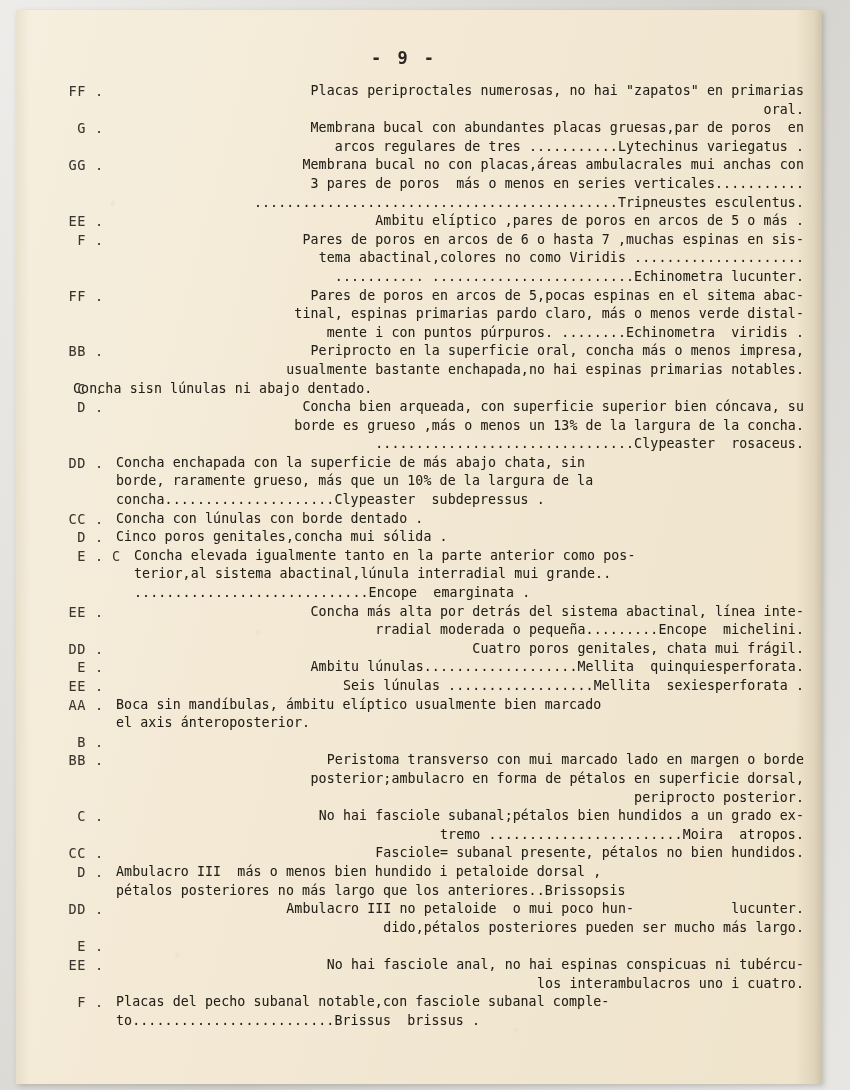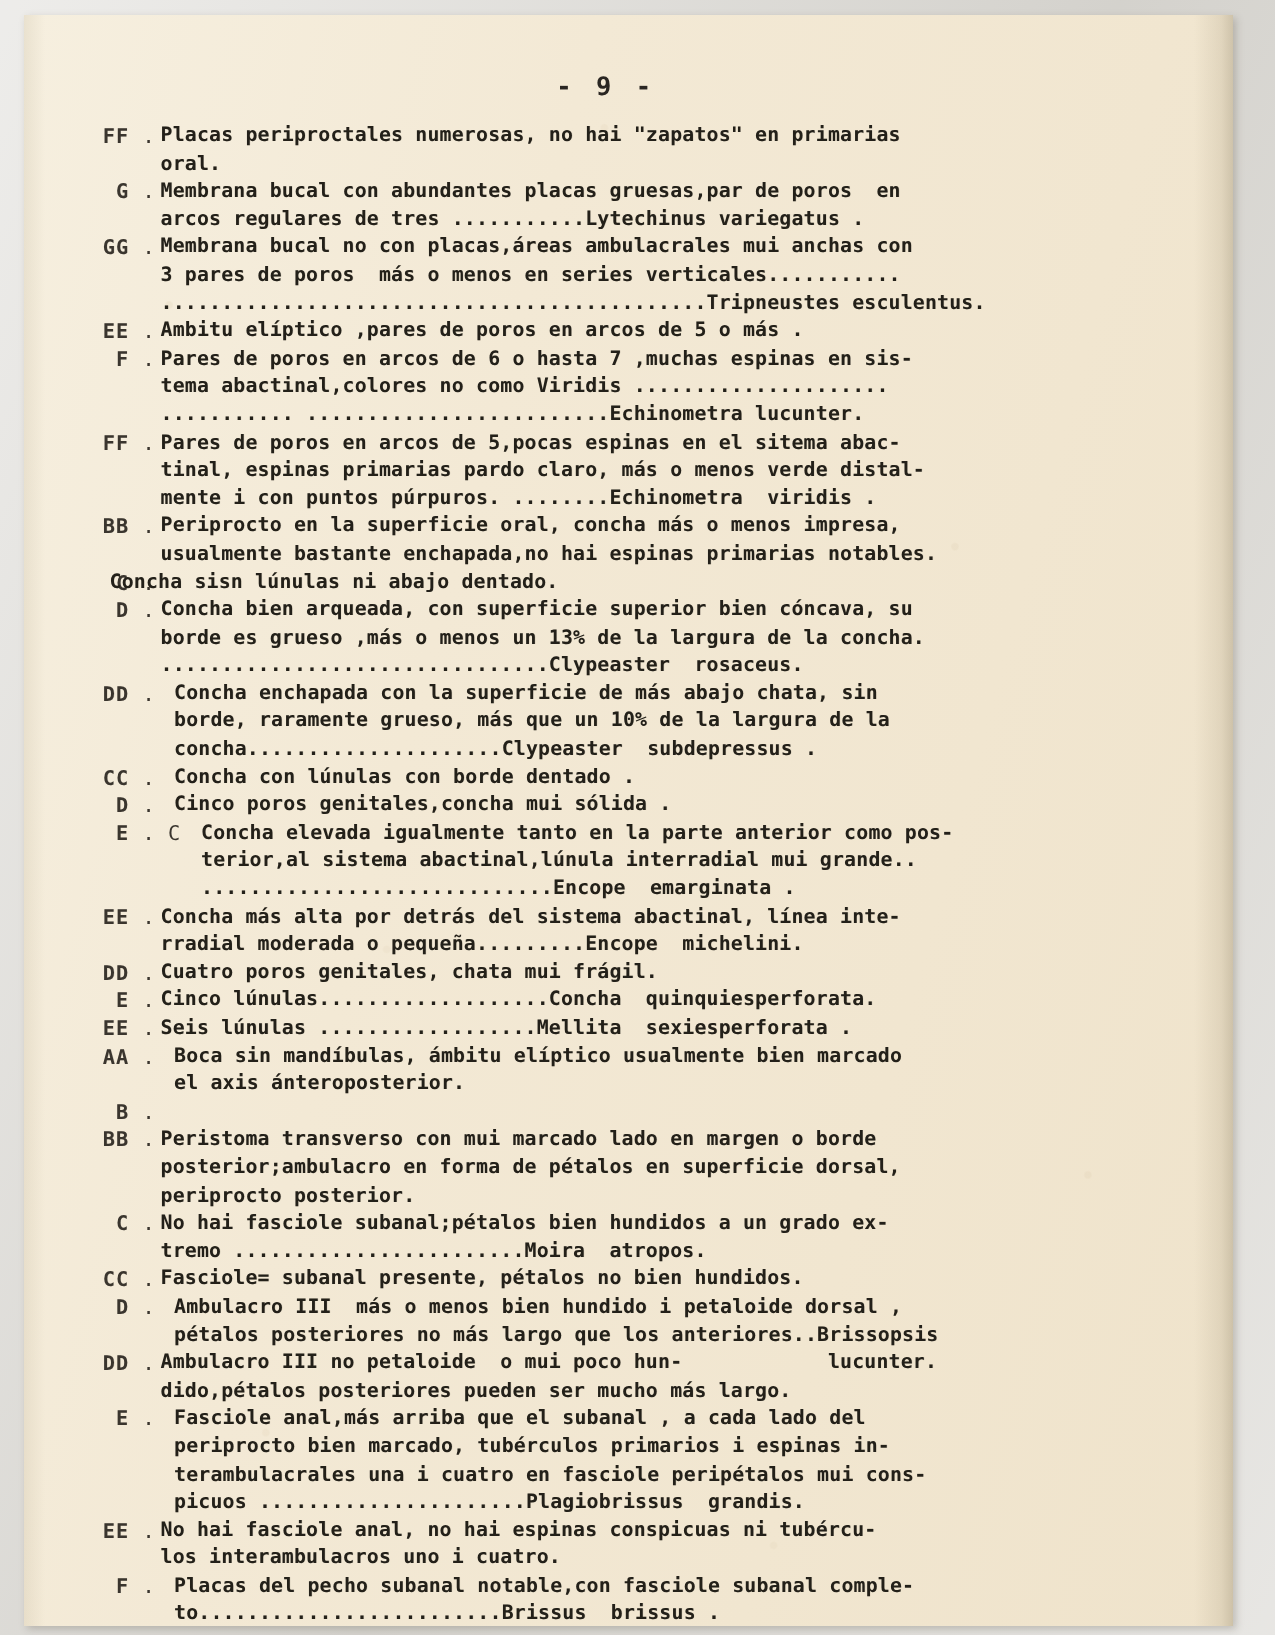--- a/index.html
+++ b/index.html
@@ -122,31 +122,30 @@
   }
   .lead-text {
     flex: 1 1 auto;
     font-size: 13.2px;
     line-height: 18.6px;
     letter-spacing: 0.15px;
     white-space: pre-wrap;
     color: #232019;
   }
   
-  .ind-0  .lead-text { padding-left: 0px; }
+  .ind-0  .lead-text { padding-left: 0px; text-align: right; }
   .ind-1  .lead-text { padding-left: 9px; }
   .ind-n1 .lead-text { padding-left: 0px; margin-left: -34px; }
 
   
   .has-sub .lead-text { padding-left: 9px; }
 
   
   .typescript .lead-text, .typescript .lead-label {
     text-shadow: 0.3px 0.3px 0 rgba(60,54,44,0.18);
-    font-weight: bold;
   }
 </style>
 </head>
 <body>
 
 <div class="scan-surround">
   <div class="page-sheet">
     <div class="paper-grain"></div>
     <div class="edge-shade-left"></div>
     <div class="edge-shade-right"></div>
@@ -243,21 +242,21 @@
 rradial moderada o pequeña.........Encope  michelini.</span>
         </div>
         <div class="key-entry ind-0">
           <span class="lead-label">DD</span>
           <span class="lead-dot">.</span>
           <span class="lead-text">Cuatro poros genitales, chata mui frágil.</span>
         </div>
         <div class="key-entry ind-0">
           <span class="lead-label">E</span>
           <span class="lead-dot">.</span>
-          <span class="lead-text">Cinco lúnulas...................Concha  quinquiesperforata.</span>
+          <span class="lead-text">Ambitu lúnulas...................Mellita  quinquiesperforata.</span>
         </div>
         <div class="key-entry ind-0">
           <span class="lead-label">EE</span>
           <span class="lead-dot">.</span>
           <span class="lead-text">Seis lúnulas ..................Mellita  sexiesperforata .</span>
         </div>
         <div class="key-entry ind-1">
           <span class="lead-label">AA</span>
           <span class="lead-dot">.</span>
           <span class="lead-text">Boca sin mandíbulas, ámbitu elíptico usualmente bien marcado
@@ -293,24 +292,20 @@
         </div>
         <div class="key-entry ind-0">
           <span class="lead-label">DD</span>
           <span class="lead-dot">.</span>
           <span class="lead-text">Ambulacro III no petaloide  o mui poco hun-            lucunter.
 dido,pétalos posteriores pueden ser mucho más largo.</span>
         </div>
         <div class="key-entry ind-1">
           <span class="lead-label">E</span>
           <span class="lead-dot">.</span>
-          <span class="lead-text">Fasciole anal,más arriba que el subanal , a cada lado del
-periprocto bien marcado, tubérculos primarios i espinas in-
-terambulacrales una i cuatro en fasciole peripétalos mui cons-
-picuos ......................Plagiobrissus  grandis.</span>
         </div>
         <div class="key-entry ind-0">
           <span class="lead-label">EE</span>
           <span class="lead-dot">.</span>
           <span class="lead-text">No hai fasciole anal, no hai espinas conspicuas ni tubércu-
 los interambulacros uno i cuatro.</span>
         </div>
         <div class="key-entry ind-1">
           <span class="lead-label">F</span>
           <span class="lead-dot">.</span>

